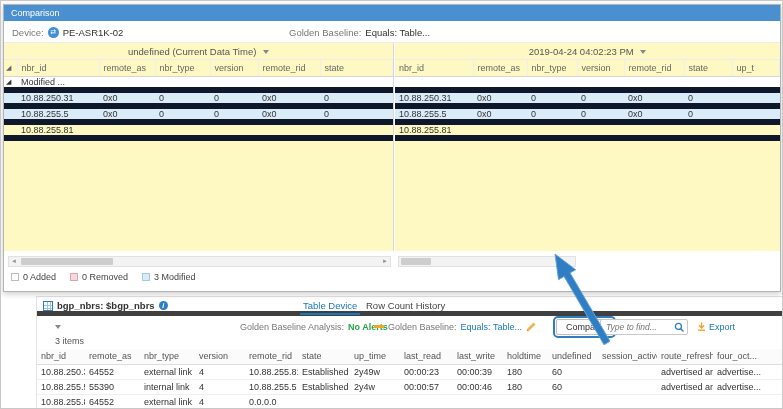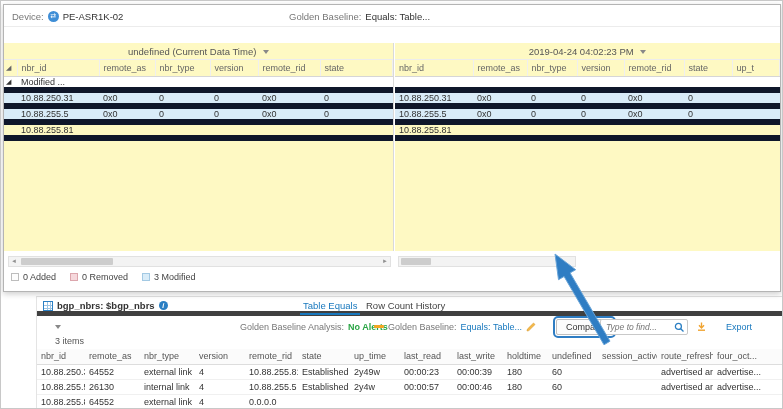--- a/index.html
+++ b/index.html
@@ -57,41 +57,41 @@
   .tab2{left:326px}
   .panel-controls{position:relative;height:21px;font-size:9px;color:#333}
   .pc{position:absolute;top:0;height:21px;display:flex;align-items:center;gap:4px;white-space:nowrap}
   .green{color:#2aa545;font-weight:bold}
   .blue{color:#1878be}
   .gb-dash{width:10px;height:3px;background:#f5a623;border-radius:1px}
   .compare-btn{height:16px;padding:0 9px;background:#fcfcfc;border:1px solid #bfbfbf;border-radius:2px;font-size:9px;color:#333;font-family:inherit;outline:2px solid #2f7dc3;outline-offset:1px}
   .search-box{position:relative;width:88px;height:16px}
   .search-box input{width:100%;height:100%;border:1px solid #c9c9c9;border-radius:2px;font-size:8.5px;font-style:italic;color:#999;padding:0 16px 0 5px;font-family:inherit}
   .search-ic{position:absolute;right:3px;top:3px;line-height:0}
-  .export{display:flex;align-items:center;gap:20px}
+  .export{display:flex;align-items:center;gap:3px}
   .items-count{position:absolute;left:18px;top:39px;font-size:9px;color:#555}
   table.pt{position:absolute;left:0;top:52px;width:746px;border-collapse:collapse;table-layout:fixed;font-size:9px;color:#333}
   table.pt th{height:15px;font-weight:normal;color:#555;text-align:left;padding:0 4px;border-bottom:1px solid #ddd;background:#fbfbfb;white-space:nowrap;overflow:hidden}
   table.pt td{height:15px;padding:0 4px;border-bottom:1px solid #f0f0f0;white-space:nowrap;overflow:hidden}
 
   .arrow-svg{position:absolute;left:0;top:0;z-index:10;pointer-events:none}
 </style>
 </head>
 <body>
 
 <div class="screen">
 
   <div class="panel">
     <div class="panel-head">
       <div class="ph-title">
         <span class="grid-icon"></span>
         <span>bgp_nbrs: $bgp_nbrs</span>
         <span class="info-icon">i</span>
       </div>
-      <span class="tab tab1 active">Table Equals</span>
+      <span class="tab tab1 active">Table Device</span>
       <span class="tab tab2">Row Count History</span>
     </div>
 
     <div class="panel-controls">
       <span class="pc" style="left:14px">
         <span class="caret"></span>
       </span>
       <span class="pc" style="left:203px">
         <span class="lbl">Golden Baseline Analysis:</span>
         <span class="green">No Alerts</span>
@@ -181,21 +181,21 @@
             <td>00:00:23</td>
             <td>00:00:39</td>
             <td>180</td>
             <td>60</td>
             <td></td>
             <td>advertised an...</td>
             <td>advertise...</td>
           </tr>
           <tr>
             <td>10.88.255.5</td>
-            <td>26130</td>
+            <td>55390</td>
             <td>internal link</td>
             <td>4</td>
             <td>10.88.255.5</td>
             <td>Established</td>
             <td>2y4w</td>
             <td>00:00:57</td>
             <td>00:00:46</td>
             <td>180</td>
             <td>60</td>
             <td></td>
@@ -216,20 +216,23 @@
             <td></td>
             <td></td>
             <td></td>
             <td></td>
           </tr>
         </tbody>
     </table>
   </div>
 
   <div class="modal">
+    <div class="modal-header">
+      <span>Comparison</span>
+    </div>
 
     <div class="modal-toolbar">
       <span class="tb-group" style="left:8px">
         <span class="lbl">Device:</span>
         <span class="device-icon">⇄</span>
         <span class="val">PE-ASR1K-02</span>
       </span>
       <span class="tb-group" style="left:285px">
         <span class="lbl">Golden Baseline:</span>
         <span class="val">Equals: Table...</span>

